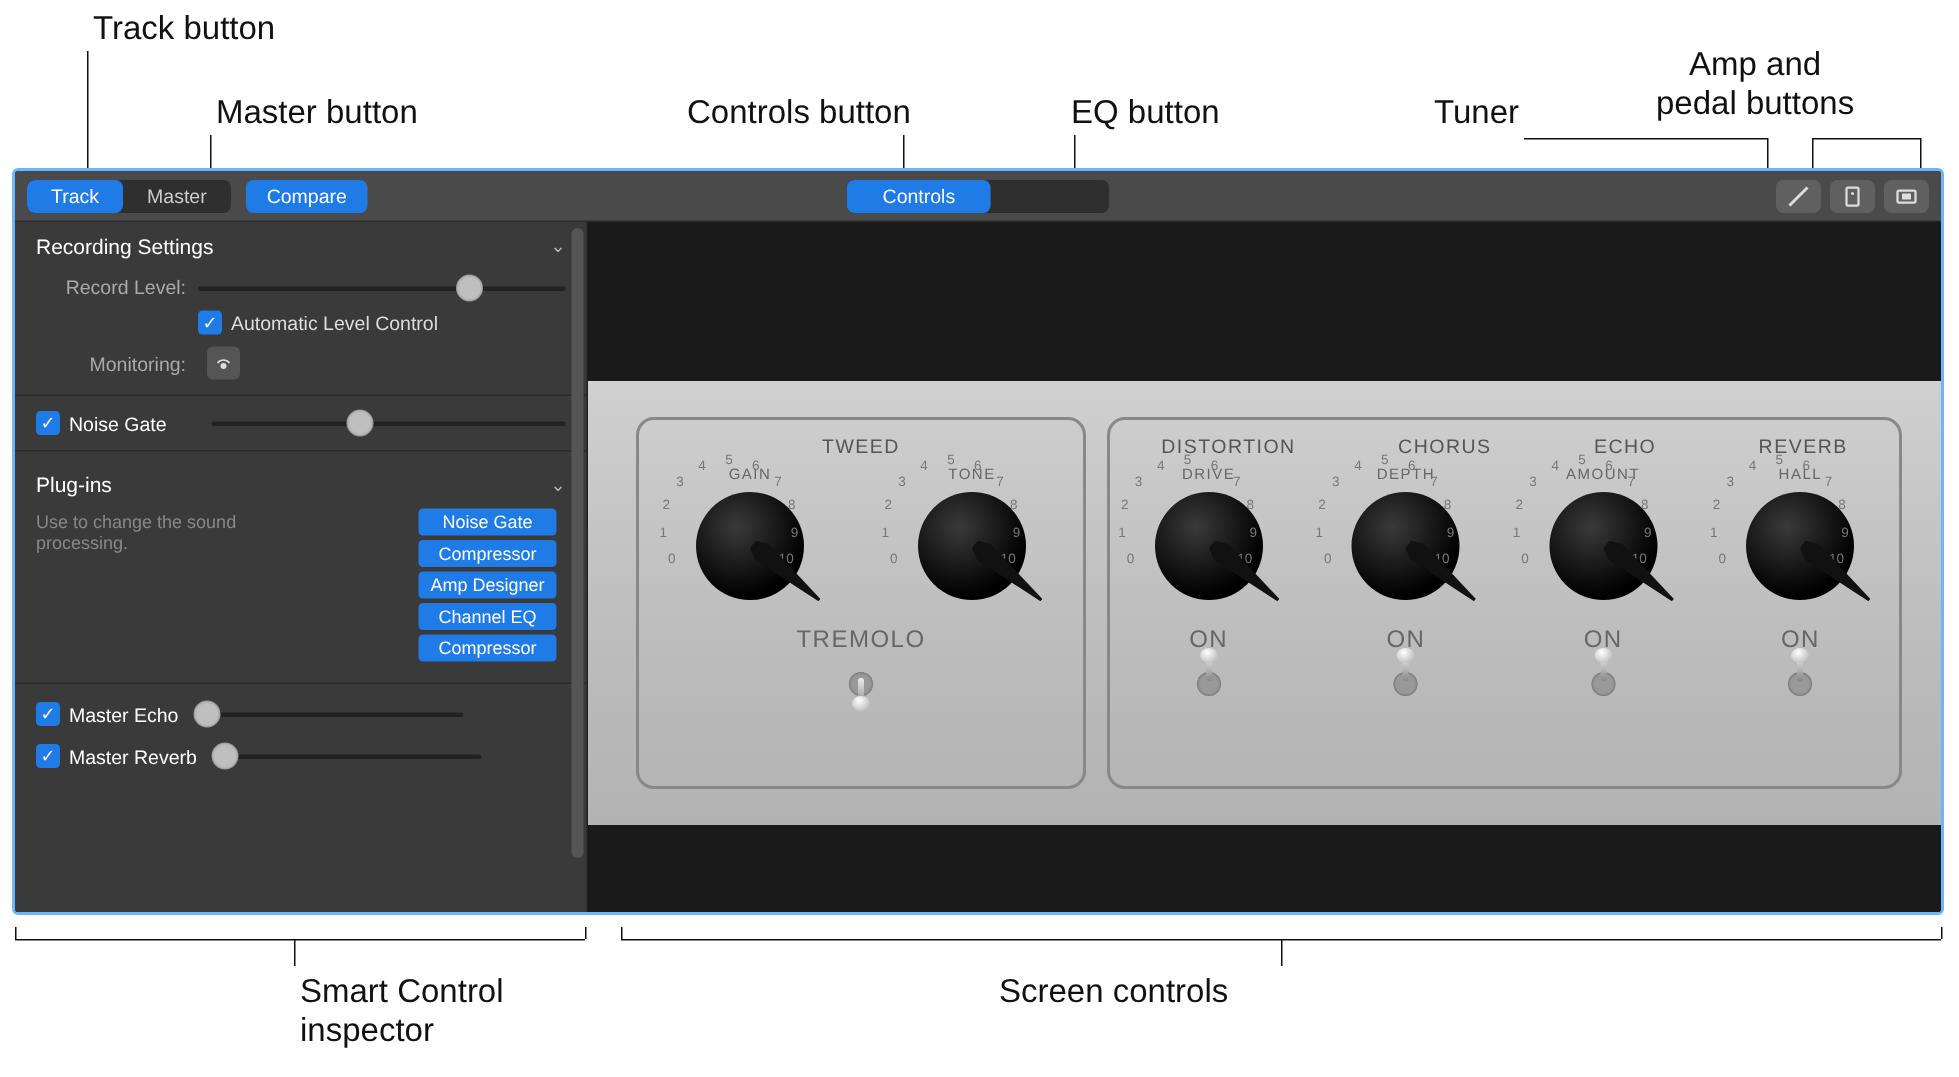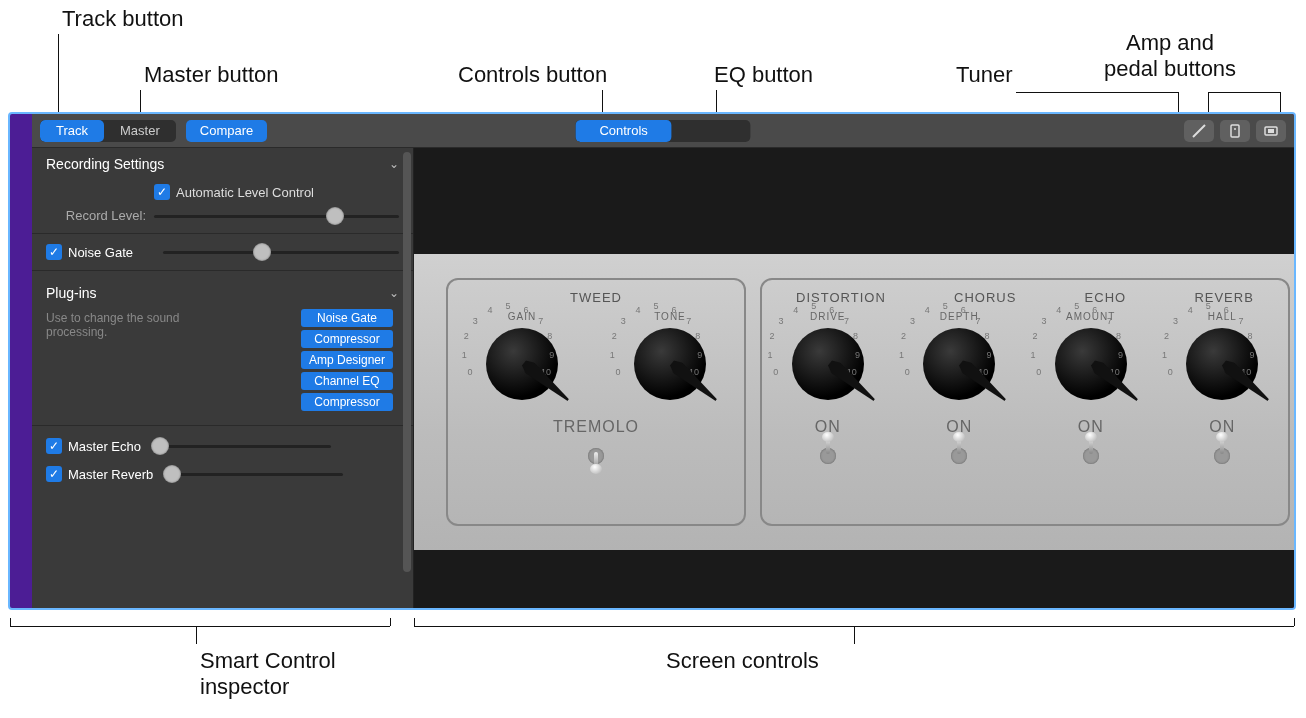--- a/index.html
+++ b/index.html
@@ -26,21 +26,20 @@
   .appwin {
     position: absolute;
     left: 8px; top: 112px;
     width: 1288px; height: 498px;
     background: #4c1d95;
     border: 2px solid #6ab7ff;
     border-radius: 4px;
     display: flex;
     flex-direction: column;
     overflow: hidden;
-    padding-left: 22px;
   }
 
   .toolbar {
     height: 34px;
     background: #4a4a4a;
     border-bottom: 1px solid #2a2a2a;
     display: flex;
     align-items: center;
     padding: 0 8px;
     position: relative;
@@ -304,34 +303,43 @@
   <div class="main">
 
     <div class="inspector">
       <div class="insp-scroll"></div>
 
       <div class="section-hd">
         <span>Recording Settings</span>
         <span class="chev">⌄</span>
       </div>
 
-      <div class="row" style="padding-left:122px;">
-        <span class="cb"></span>
-        <span style="color:#ddd;">Automatic Level Control</span>
-      </div>
-
       <div class="row">
         <span class="lbl">Record Level:</span>
         <div class="slider">
           <div class="track"></div>
             <div class="thumb" style="left:70%;"></div>
         </div>
       </div>
 
-
+      <div class="row" style="padding-left:122px;">
+        <span class="cb"></span>
+        <span style="color:#ddd;">Automatic Level Control</span>
+      </div>
+
+
+      <div class="row">
+        <span class="lbl">Monitoring:</span>
+        <span class="input-icon" style="background:#555;border:none;">
+          <svg width="14" height="14">
+              <circle cx="7" cy="9" r="2" fill="#ddd"></circle>
+              <path d="M3 7 A5 5 0 0 1 11 7" stroke="#ddd" fill="none"></path>
+            </svg>
+        </span>
+      </div>
 
       <div class="hr"></div>
 
       <div class="row" style="color:#fff;">
         <span class="cb"></span>
         <span>Noise Gate</span>
         <div class="slider" style="margin-left:30px;">
           <div class="track"></div>
             <div class="thumb" style="left:38%;"></div>
         </div>

